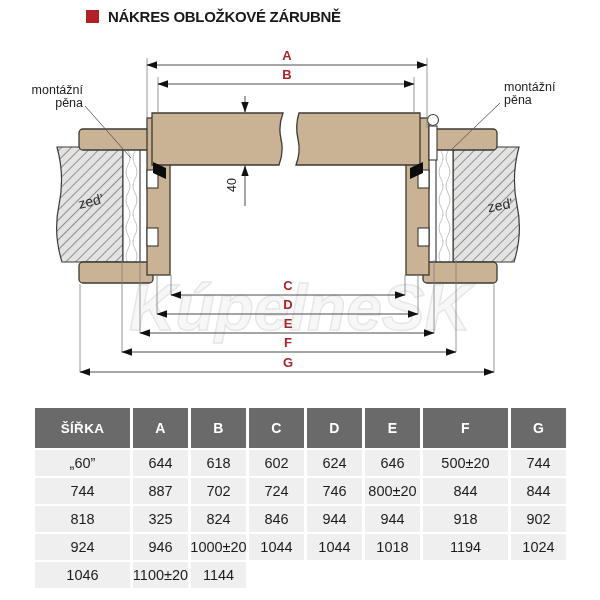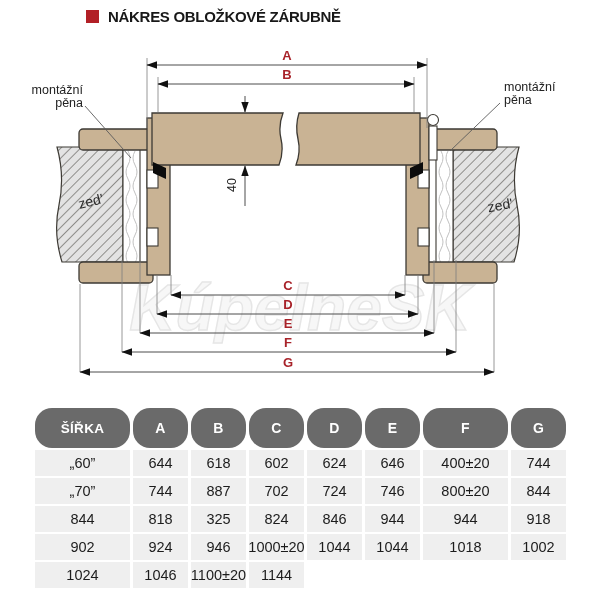--- a/index.html
+++ b/index.html
@@ -19,21 +19,21 @@
   .lead{stroke:#5a5a5a;stroke-width:0.9;fill:none;}
   .squig{stroke:#c2c2c2;stroke-width:1;fill:none;}
   .dimletter{fill:#a8232a;font-size:13px;font-weight:bold;}
   .anno{fill:#222;font-size:12.5px;}
   .wallname{fill:#2a2a2a;font-size:14px;}
   .wm{fill:#f7f7f7;stroke:#e6e6e6;stroke-width:1.4;font-size:64px;font-style:italic;font-weight:bold;}
   
   .sizes{position:absolute;left:35px;top:408px;width:531px;display:grid;
     grid-template-columns:95px 55px 55px 55px 55px 55px 85px 55px;gap:2px 3px;}
   .hcell{background:#6a6a6a;color:#fff;height:40px;display:flex;align-items:center;justify-content:center;
-    font-weight:bold;font-size:14px;letter-spacing:0.3px;border-radius:17px;}
+    font-weight:bold;font-size:14px;letter-spacing:0.3px;}
   .hcell.first{font-size:13.5px;}
   .cell{background:#efefef;color:#1c1c1c;height:26px;display:flex;align-items:center;justify-content:center;
     font-size:14.5px;}
 </style>
 </head>
 <body>
 
 <div class="page">
 
   <div class="title-row">
@@ -159,23 +159,22 @@
     <div class="hcell">E</div>
     <div class="hcell">F</div>
     <div class="hcell">G</div>
 
   <div class="cell">„60”</div>
       <div class="cell">644</div>
       <div class="cell">618</div>
       <div class="cell">602</div>
       <div class="cell">624</div>
       <div class="cell">646</div>
-      <div class="cell">400±20</div>
+      <div class="cell">500±20</div>
       <div class="cell">744</div>
-      <div class="cell">„70”</div>
       <div class="cell">744</div>
       <div class="cell">887</div>
       <div class="cell">702</div>
       <div class="cell">724</div>
       <div class="cell">746</div>
       <div class="cell">800±20</div>
       <div class="cell">844</div>
       <div class="cell">844</div>
       <div class="cell">818</div>
       <div class="cell">325</div>
@@ -184,20 +183,20 @@
       <div class="cell">944</div>
       <div class="cell">944</div>
       <div class="cell">918</div>
       <div class="cell">902</div>
       <div class="cell">924</div>
       <div class="cell">946</div>
       <div class="cell">1000±20</div>
       <div class="cell">1044</div>
       <div class="cell">1044</div>
       <div class="cell">1018</div>
-      <div class="cell">1002</div>
+      <div class="cell">1194</div>
       <div class="cell">1024</div>
       <div class="cell">1046</div>
       <div class="cell">1100±20</div>
       <div class="cell">1144</div>
     </div>
 
 </div>
 
 </body></html>

